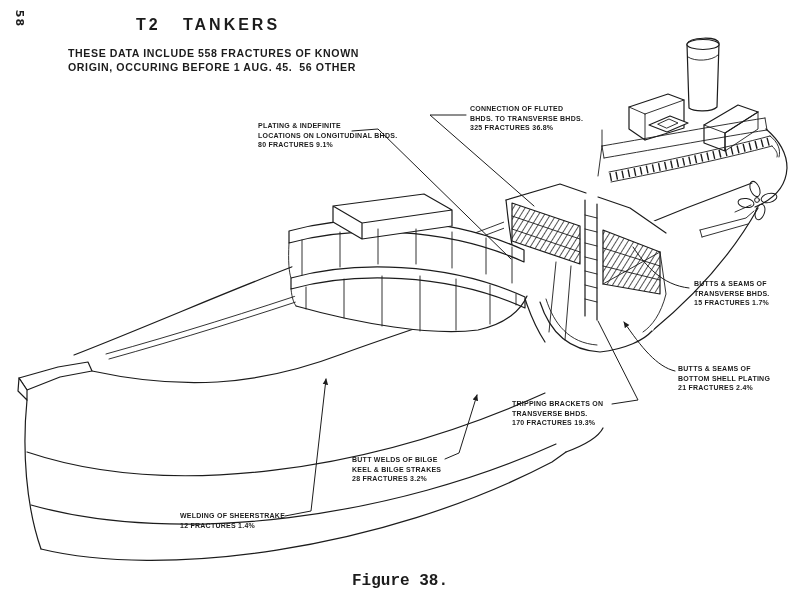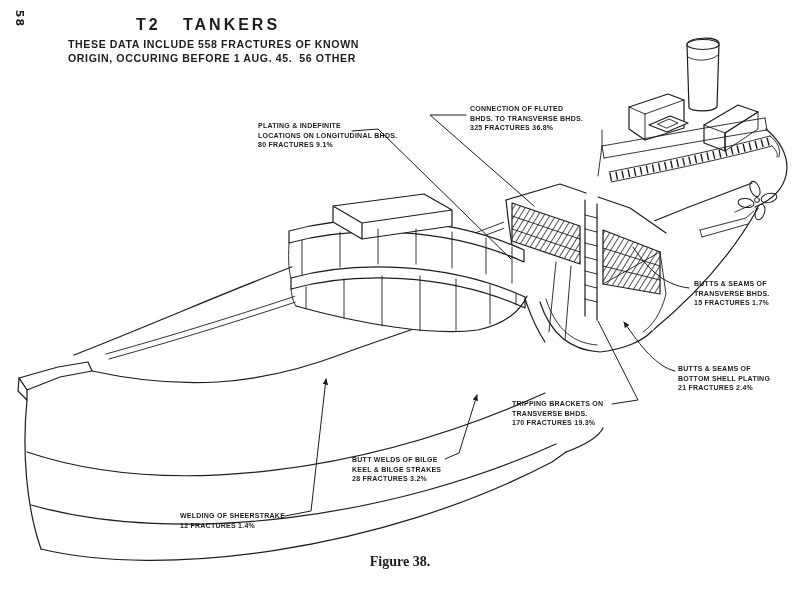--- a/index.html
+++ b/index.html
@@ -3,27 +3,27 @@
 <meta charset="utf-8">
 <style>
   html,body{margin:0;padding:0;background:#e8e8e8;}
   .page{position:relative;width:800px;height:593px;background:#ffffff;overflow:hidden;
         font-family:"Liberation Sans",sans-serif;color:#1c1c1c;}
   .pagenum{position:absolute;left:8px;top:12px;width:22px;text-align:center;
            font-size:11px;font-weight:bold;transform:rotate(90deg);
            font-family:"DejaVu Sans",sans-serif;letter-spacing:1px;}
   .hdr{position:absolute;left:68px;top:16px;width:360px;}
   .hdr .title{font-size:16px;font-weight:bold;letter-spacing:3px;text-align:center;
-              width:280px;white-space:pre;margin-bottom:3px;}
+              width:280px;white-space:pre;margin-bottom:12px;}
   .hdr .sub{font-size:10.6px;font-weight:bold;letter-spacing:.6px;line-height:14px;white-space:pre;}
   .drawing{position:absolute;left:0;top:0;width:800px;height:593px;}
   .ann{position:absolute;font-size:7px;font-weight:bold;letter-spacing:.25px;line-height:9.6px;}
   .ann span{display:block;white-space:pre;}
-  .figcap{position:absolute;left:300px;top:554px;width:200px;text-align:center;
-          font-family:Liberation Serif, serif;font-weight:bold;font-size:14px;}
+  .figcap{position:absolute;left:300px;top:572px;width:200px;text-align:center;
+          font-family:Liberation Mono, monospace;font-weight:bold;font-size:16px;}
   svg *{vector-effect:none;}
 </style>
 </head>
 <body>
 
 <div class="page">
 
   <div class="pagenum">58</div>
 
   <div class="hdr">

